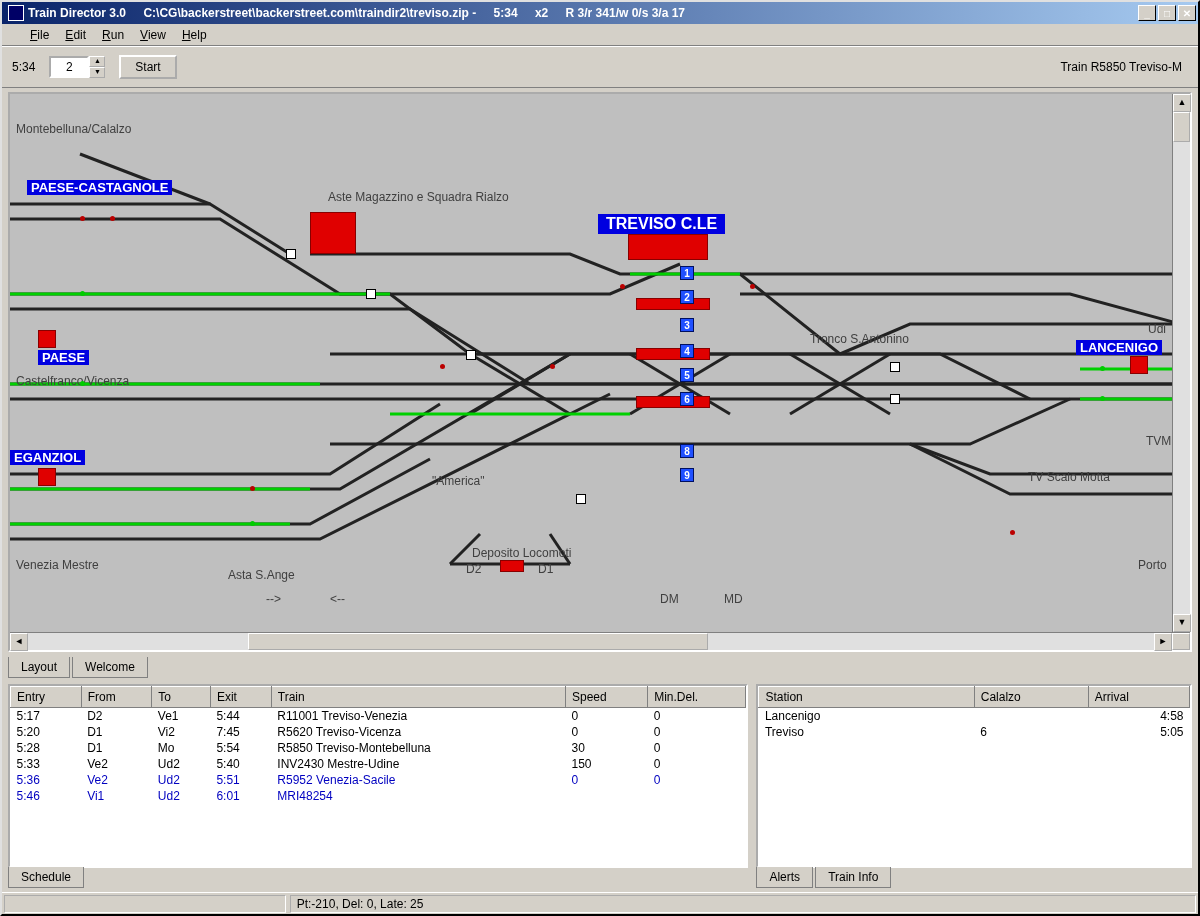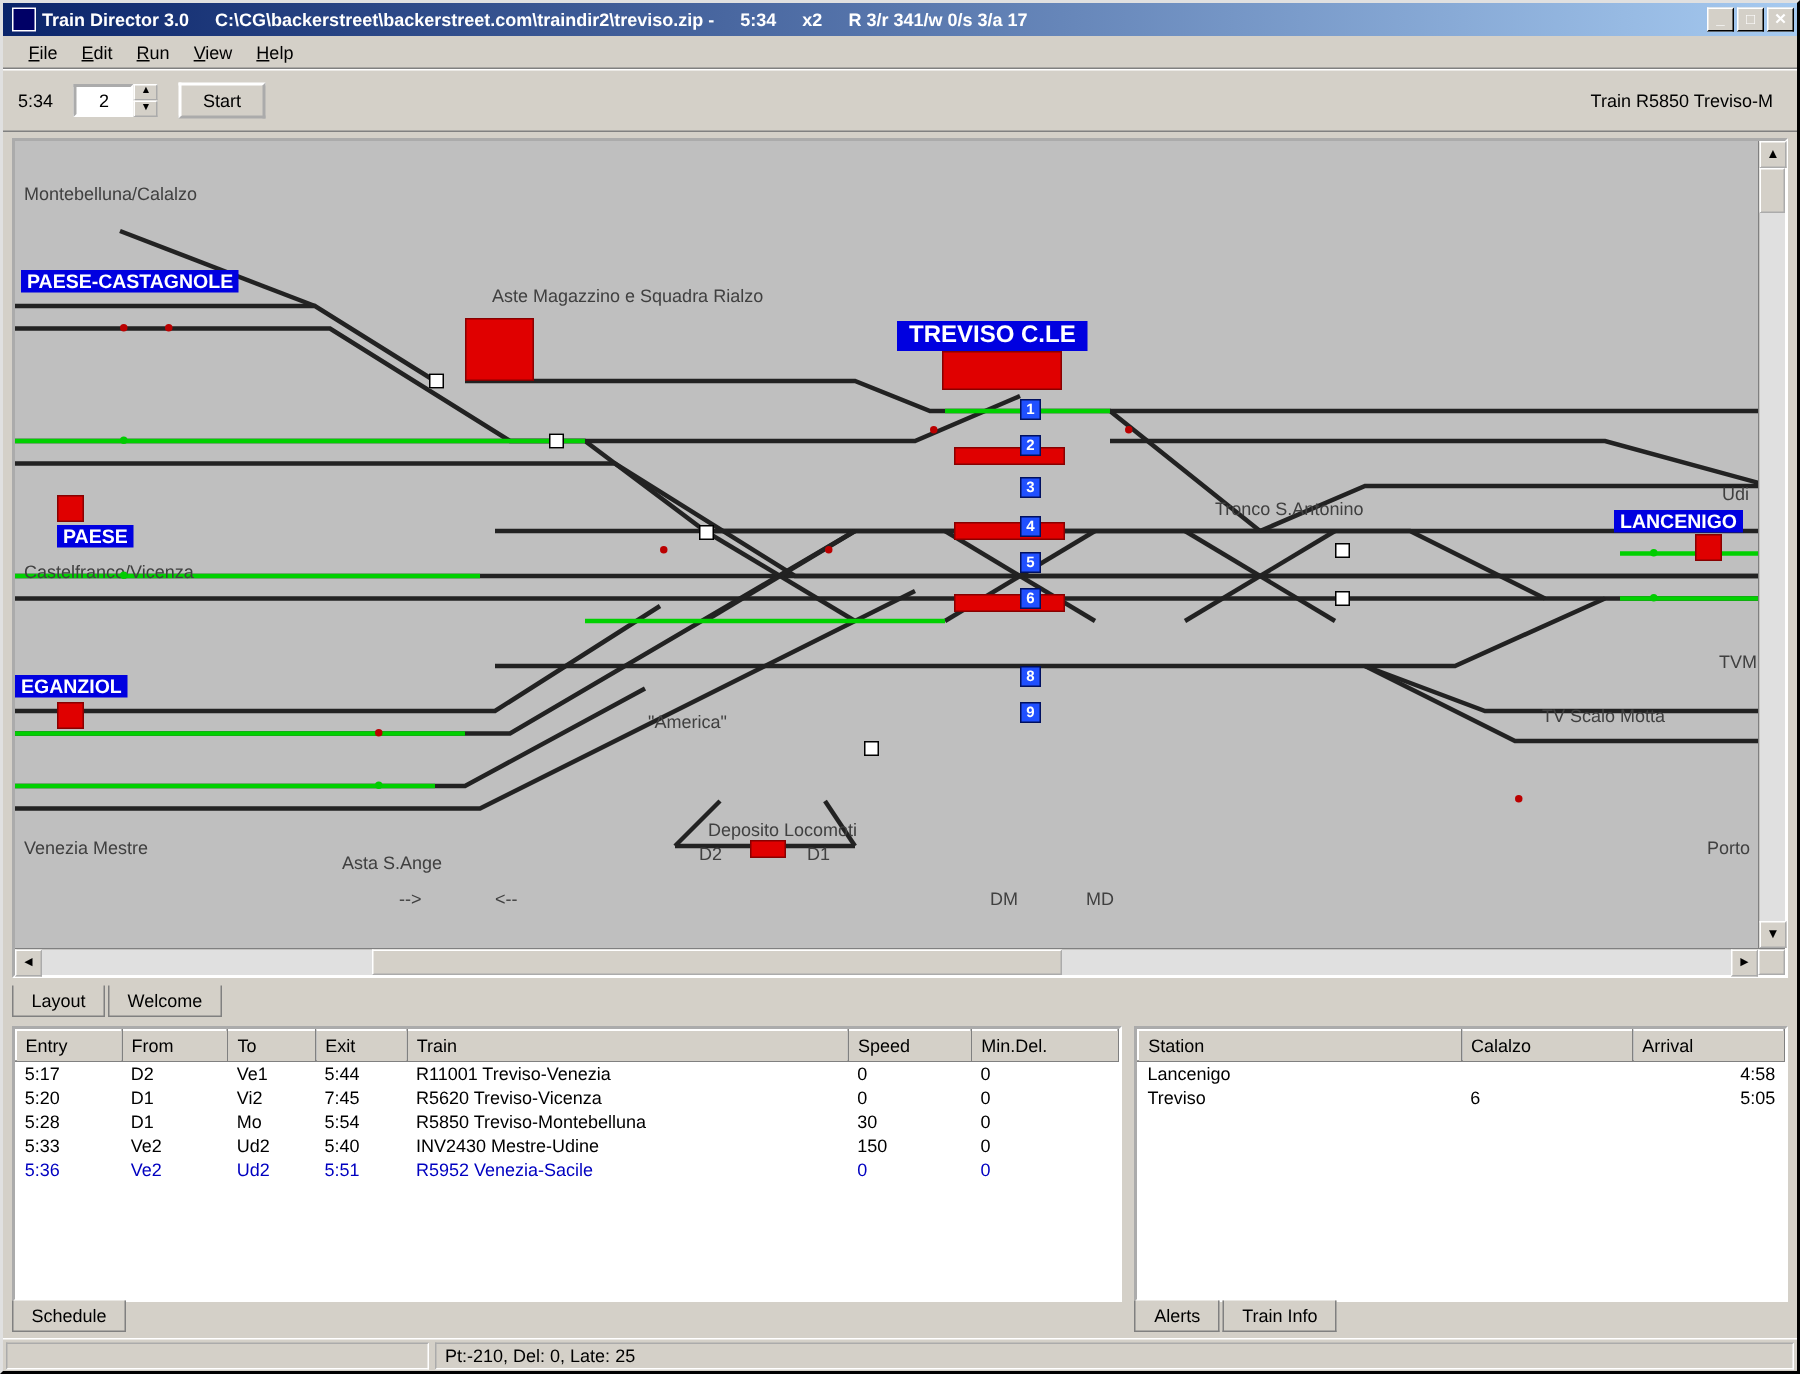--- a/index.html
+++ b/index.html
@@ -14,21 +14,21 @@
   }
   *{box-sizing:border-box;font-family:"Tahoma","MS Sans Serif",Arial,sans-serif;font-size:12px}
   body{margin:0;padding:0;background:#444}
   .window{width:1200px;height:916px;background:var(--win-face);border:2px solid #000;border-top-color:#e0e0e0;border-left-color:#e0e0e0;display:flex;flex-direction:column;position:relative}
   .titlebar{height:22px;background:linear-gradient(90deg,var(--title-gradA),var(--title-gradB));display:flex;align-items:center;color:#fff;font-weight:bold;padding:0 2px}
   .titlebar .icon{width:16px;height:16px;margin:0 4px;background:#006;border:1px solid #fff;display:inline-block}
   .titlebar .title-text{flex:1;white-space:nowrap;overflow:hidden}
   .titlebar .title-text span{margin-right:14px}
   .winbtns{display:flex;gap:2px}
   .winbtn{width:18px;height:16px;background:var(--win-face);border:1px solid #000;border-top-color:#fff;border-left-color:#fff;display:flex;align-items:center;justify-content:center;font-family:Arial;font-size:10px;font-weight:bold;cursor:default}
-  .menubar{height:22px;display:flex;align-items:center;padding:0 9px;border-bottom:1px solid #808080}
+  .menubar{height:22px;display:flex;align-items:center;padding:0 20px;border-bottom:1px solid #808080}
   .menuitem{padding:2px 8px;cursor:default}
   .menuitem u{text-decoration:underline}
   .toolbar{padding:8px 10px;display:flex;align-items:center;gap:14px;border-top:1px solid #fff;border-bottom:1px solid #808080}
   .btn{background:var(--win-face);border:2px outset #fff;padding:3px 14px;cursor:default}
   .spin{display:flex;align-items:center}
   .spin input{width:40px;height:22px;text-align:center;border:2px inset #fff;background:#fff}
   .spin .updn{display:flex;flex-direction:column}
   .spin .updn div{width:16px;height:11px;border:1px outset #fff;background:var(--win-face);font-size:7px;text-align:center;line-height:8px;cursor:default}
   .rightstatus{margin-left:auto;padding-right:6px}
   .main{flex:1;display:flex;flex-direction:column;padding:4px 6px;gap:6px;min-height:0}
@@ -153,21 +153,21 @@
               <path d="M0 395 H300"></path>
               <path d="M0 430 H280"></path>
               <path d="M380 320 H620"></path>
               <path d="M1070 275 H1170"></path>
               <path d="M1070 305 H1170"></path>
               <path d="M620 180 H730"></path>
             </g>
           </svg>
 
           <div class="maplabel" style="left:6px;top:28px">Montebelluna/Calalzo</div>
-          <div class="stationlabel" style="left:4px;top:86px">PAESE-CASTAGNOLE</div>
+          <div class="stationlabel" style="left:17px;top:86px">PAESE-CASTAGNOLE</div>
           <div class="maplabel" style="left:318px;top:96px">Aste Magazzino e Squadra Rialzo</div>
           <div class="stationlabel" style="left:588px;top:120px;font-size:16px;padding:1px 8px">TREVISO C.LE</div>
           <div class="stationlabel" style="left:28px;top:256px">PAESE</div>
           <div class="maplabel" style="left:6px;top:280px">Castelfranco/Vicenza</div>
           <div class="maplabel" style="left:800px;top:238px">Tronco S.Antonino</div>
           <div class="maplabel" style="left:1138px;top:228px">Udi</div>
           <div class="stationlabel" style="left:1066px;top:246px">LANCENIGO</div>
           <div class="stationlabel" style="left:0px;top:356px">EGANZIOL</div>
           <div class="maplabel" style="left:1136px;top:340px">TVM</div>
           <div class="maplabel" style="left:1018px;top:376px">TV Scalo Motta</div>
@@ -301,20 +301,29 @@
                   </tr>
                   <tr class="future">
                     <td>5:36</td>
                     <td>Ve2</td>
                     <td>Ud2</td>
                     <td>5:51</td>
                     <td>R5952 Venezia-Sacile</td>
                     <td>0</td>
                     <td>0</td>
                   </tr>
+                  <tr class="future">
+                    <td>5:46</td>
+                    <td>Vi1</td>
+                    <td>Ud2</td>
+                    <td>6:01</td>
+                    <td>MRI48254</td>
+                    <td></td>
+                    <td></td>
+                  </tr>
                 </tbody>
             </table>
           </div>
         </div>
         <div class="tabs">
           <div class="tab">Schedule</div>
         </div>
       </div>
 
       <div class="panel" style="flex:1">

